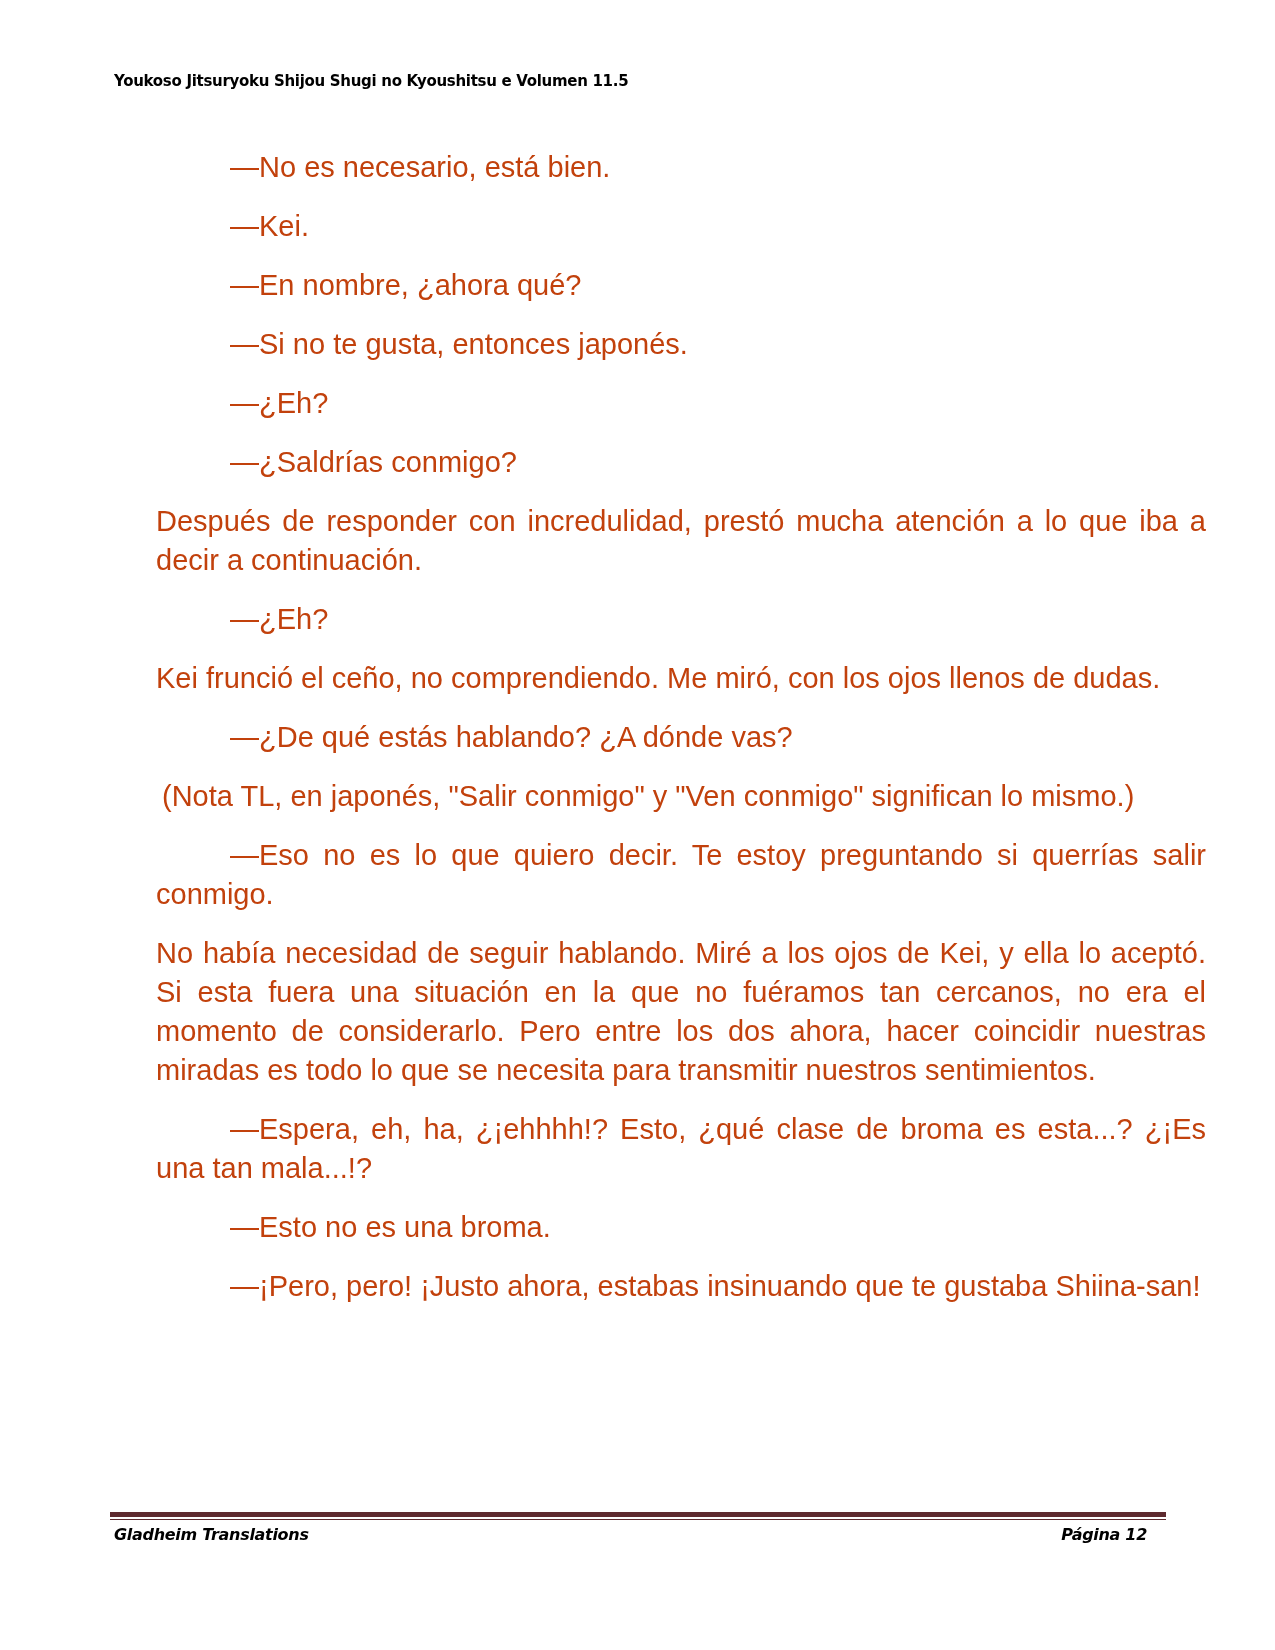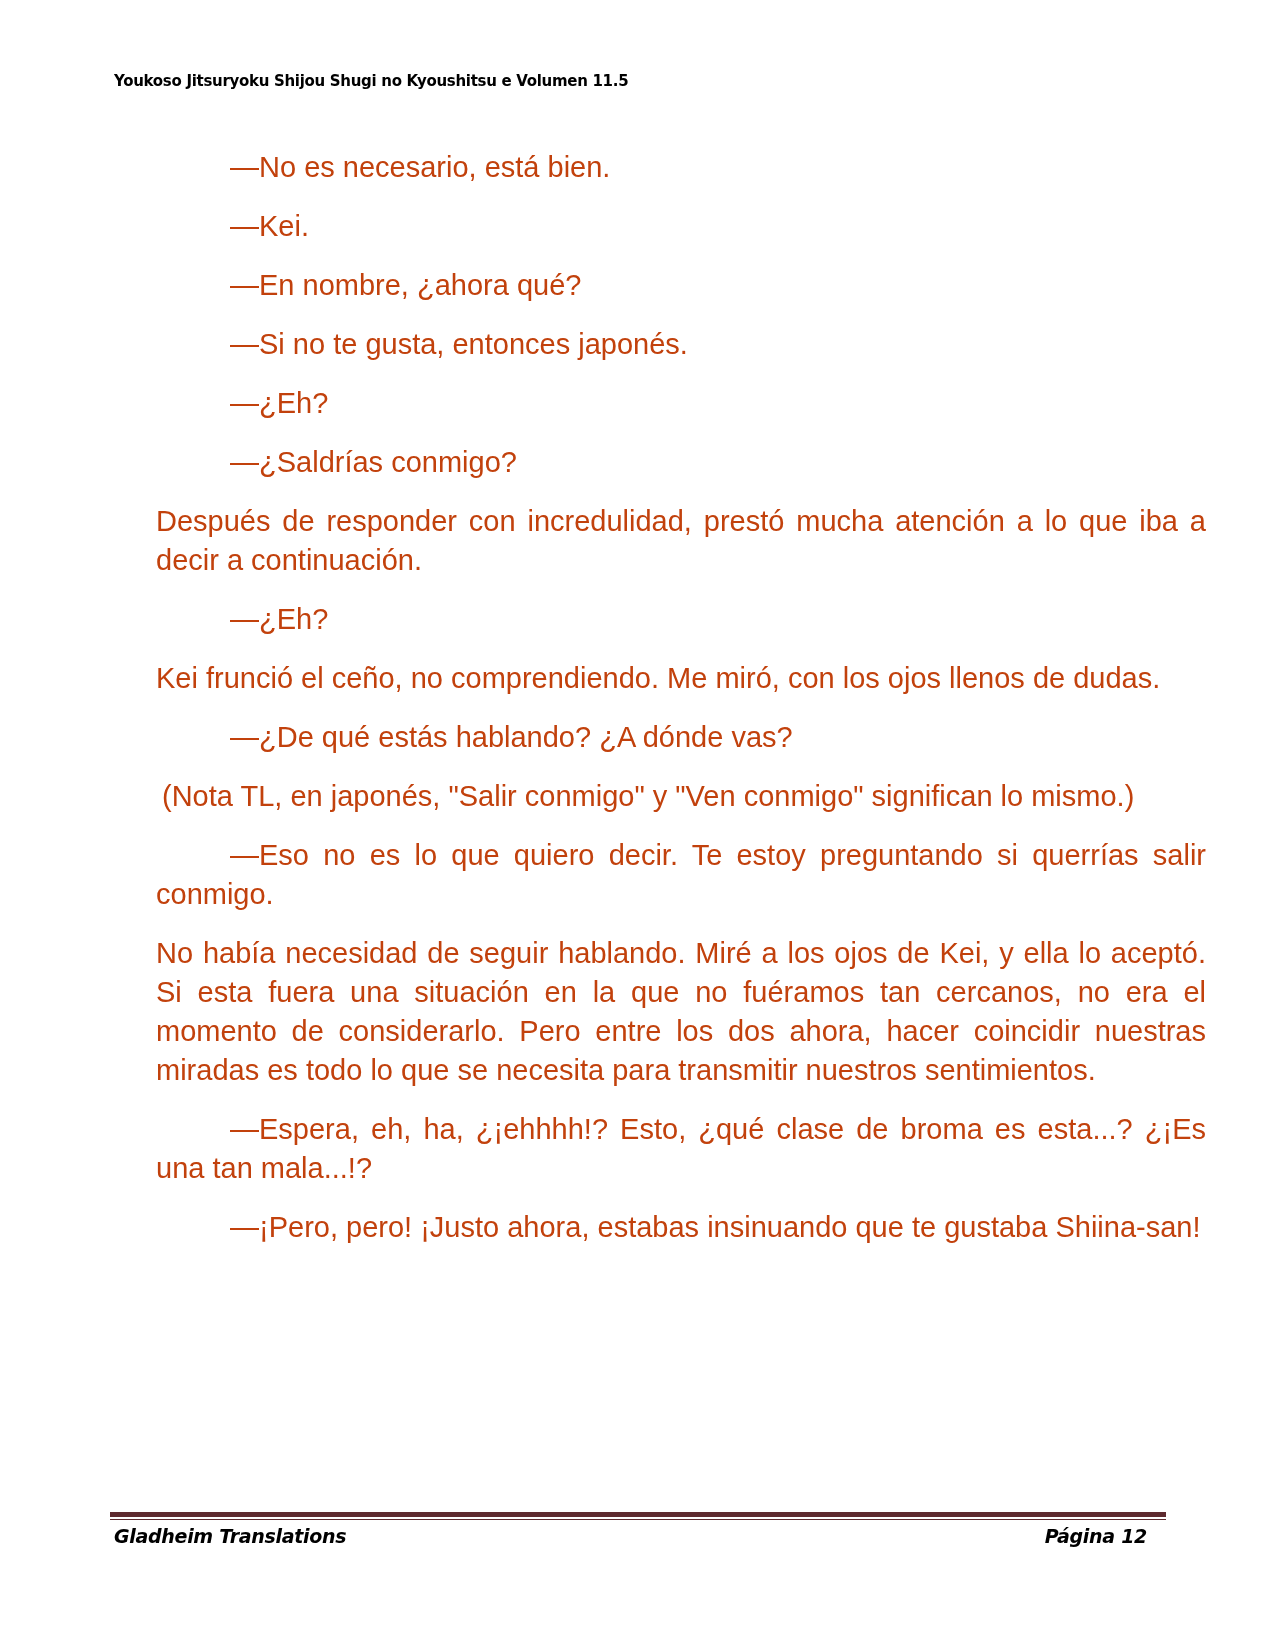--- a/index.html
+++ b/index.html
@@ -18,21 +18,21 @@
     .p.narr { text-indent: 0; }
     .p.note { text-indent: 0; padding-left: 6px; }
     .footer-rule {
       position: absolute; left: 110px; top: 1512px; width: 1056px;
     }
     .footer-rule .thick { height: 5px; background: #5e2a2f; }
     .footer-rule .thin { height: 1px; background: #5e2a2f; margin-top: 2px; }
     .footer-left, .footer-right {
       position: absolute; top: 1525px;
       font-family: "DejaVu Sans", sans-serif; font-weight: bold; font-style: italic;
-      font-size: 19px; color: #000; letter-spacing: -0.3px;
+      font-size: 16px; color: #000; letter-spacing: -0.3px;
     }
     .footer-left { left: 114px; }
     .footer-right { right: 128px; }
   </style>
 </head>
 <body>
 
 <div class="header">Youkoso Jitsuryoku Shijou Shugi no Kyoushitsu e Volumen 11.5</div>
 
 <div class="body-text">
@@ -43,20 +43,21 @@
   <p class="p dlg">—¿Eh?</p>
   <p class="p dlg">—¿Saldrías conmigo?</p>
   <p class="p narr">Después de responder con incredulidad, prestó mucha atención a lo que iba a decir a continuación.</p>
   <p class="p dlg">—¿Eh?</p>
   <p class="p narr">Kei frunció el ceño, no comprendiendo. Me miró, con los ojos llenos de dudas.</p>
   <p class="p dlg">—¿De qué estás hablando? ¿A dónde vas?</p>
   <p class="p note">(Nota TL, en japonés, "Salir conmigo" y "Ven conmigo" significan lo mismo.)</p>
   <p class="p dlg">—Eso no es lo que quiero decir. Te estoy preguntando si querrías salir conmigo.</p>
   <p class="p narr">No había necesidad de seguir hablando. Miré a los ojos de Kei, y ella lo aceptó. Si esta fuera una situación en la que no fuéramos tan cercanos, no era el momento de considerarlo. Pero entre los dos ahora, hacer coincidir nuestras miradas es todo lo que se necesita para transmitir nuestros sentimientos.</p>
   <p class="p dlg">—Espera, eh, ha, ¿¡ehhhh!? Esto, ¿qué clase de broma es esta...? ¿¡Es una tan mala...!?</p>
+  <p class="p dlg">—Esto no es una broma.</p>
   <p class="p dlg">—¡Pero, pero! ¡Justo ahora, estabas insinuando que te gustaba Shiina-san!</p>
 </div>
 
 <div class="footer-rule">
   <div class="thick"></div>
   <div class="thin"></div>
 </div>
 
 <div class="footer-left">Gladheim Translations</div>
 <div class="footer-right">Página 12</div>

